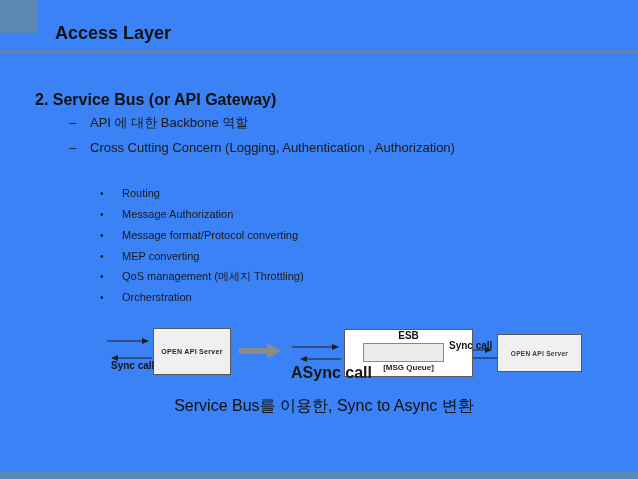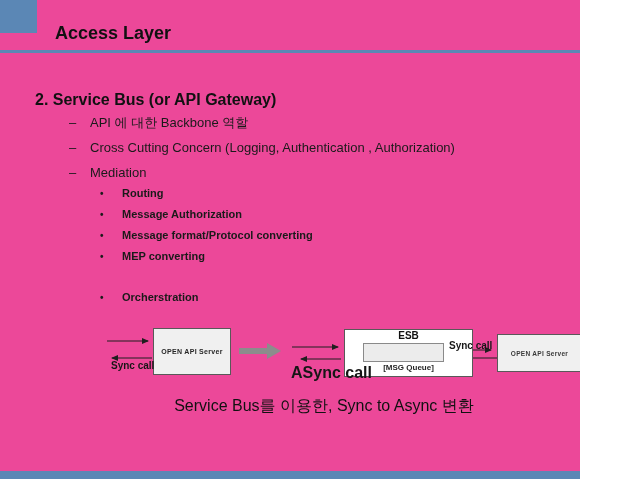--- a/index.html
+++ b/index.html
@@ -1,29 +1,29 @@
 <!DOCTYPE html>
 <html><head>
 <meta charset="utf-8">
 <style>
   html,body{margin:0;padding:0;background:#ffffff;}
   .slide{
-    position:relative;width:580px;height:479px;background:#ec4899;overflow:hidden;
+    position:relative;width:638px;height:479px;background:#3b82f6;overflow:hidden;
     font-family:"Liberation Sans","DejaVu Sans",sans-serif;color:#1a1a1a;
   }
   .accent-square{position:absolute;left:0;top:0;width:37px;height:33px;background:#5b87b5;}
   .title{position:absolute;left:55px;top:23px;margin:0;font-size:18px;font-weight:bold;color:#111;}
   .rule{position:absolute;left:0;top:50px;width:638px;height:3px;background:#5b87b5;}
   .footer-bar{position:absolute;left:0;top:471px;width:638px;height:8px;background:#5b87b5;}
 
   .heading{position:absolute;left:35px;top:91px;margin:0;font-size:16px;font-weight:bold;color:#111;}
 
   .dash-row{position:absolute;left:69px;font-size:13px;line-height:16px;white-space:nowrap;}
   .dash-row .marker{display:inline-block;width:21px;}
-  .sub-row{position:absolute;left:100px;font-size:11px;line-height:13px;white-space:nowrap;font-weight:bold;}
+  .sub-row{position:absolute;left:100px;font-size:11px;line-height:13px;white-space:nowrap;}
   .sub-row .marker{display:inline-block;width:22px;font-size:10px;}
 
   .arrow-layer{position:absolute;left:0;top:0;width:638px;height:479px;}
 
   .dbox{position:absolute;box-sizing:border-box;border:1px solid #595959;background:#f0f0f0;
         display:flex;align-items:center;justify-content:center;font-weight:bold;text-align:center;}
   .left-server{left:153px;top:328px;width:78px;height:47px;font-size:7px;letter-spacing:.3px;color:#262626;}
   .esb-box{left:344px;top:329px;width:129px;height:48px;background:#ffffff;}
   .queue-box{left:363px;top:343px;width:81px;height:19px;background:#ececec;border:1px solid #8a8a8a;}
   .right-server{left:497px;top:334px;width:85px;height:38px;font-size:6.5px;letter-spacing:.3px;color:#3a3a3a;}
@@ -49,35 +49,35 @@
   <div class="rule"></div>
 
   <h2 class="heading">2. Service Bus (or API Gateway)</h2>
 
   <div class="dash-row" style="top:115px">
     <span class="marker">–</span><span>API 에 대한 Backbone 역할</span>
   </div>
   <div class="dash-row" style="top:140px">
     <span class="marker">–</span><span>Cross Cutting Concern (Logging, Authentication , Authorization)</span>
   </div>
-  <div class="dash-row" style="top:165px">
-    <span class="marker">–</span><span>Mediation</span>
-  </div>
 
   <div class="sub-row" style="top:187px">
     <span class="marker">•</span><span>Routing</span>
   </div>
   <div class="sub-row" style="top:208px">
     <span class="marker">•</span><span>Message Authorization</span>
   </div>
   <div class="sub-row" style="top:229px">
     <span class="marker">•</span><span>Message format/Protocol converting</span>
   </div>
   <div class="sub-row" style="top:250px">
     <span class="marker">•</span><span>MEP converting</span>
+  </div>
+  <div class="sub-row" style="top:270px">
+    <span class="marker">•</span><span>QoS management (메세지 Throttling)</span>
   </div>
   <div class="sub-row" style="top:291px">
     <span class="marker">•</span><span>Orcherstration</span>
   </div>
 
   <svg class="arrow-layer" width="638" height="479" viewBox="0 0 638 479">
     <defs>
       <marker id="ah" markerWidth="8" markerHeight="8" refX="6" refY="3" orient="auto">
         <path d="M0,0 L7,3 L0,6 Z" fill="#1f1f1f"></path>
       </marker>

